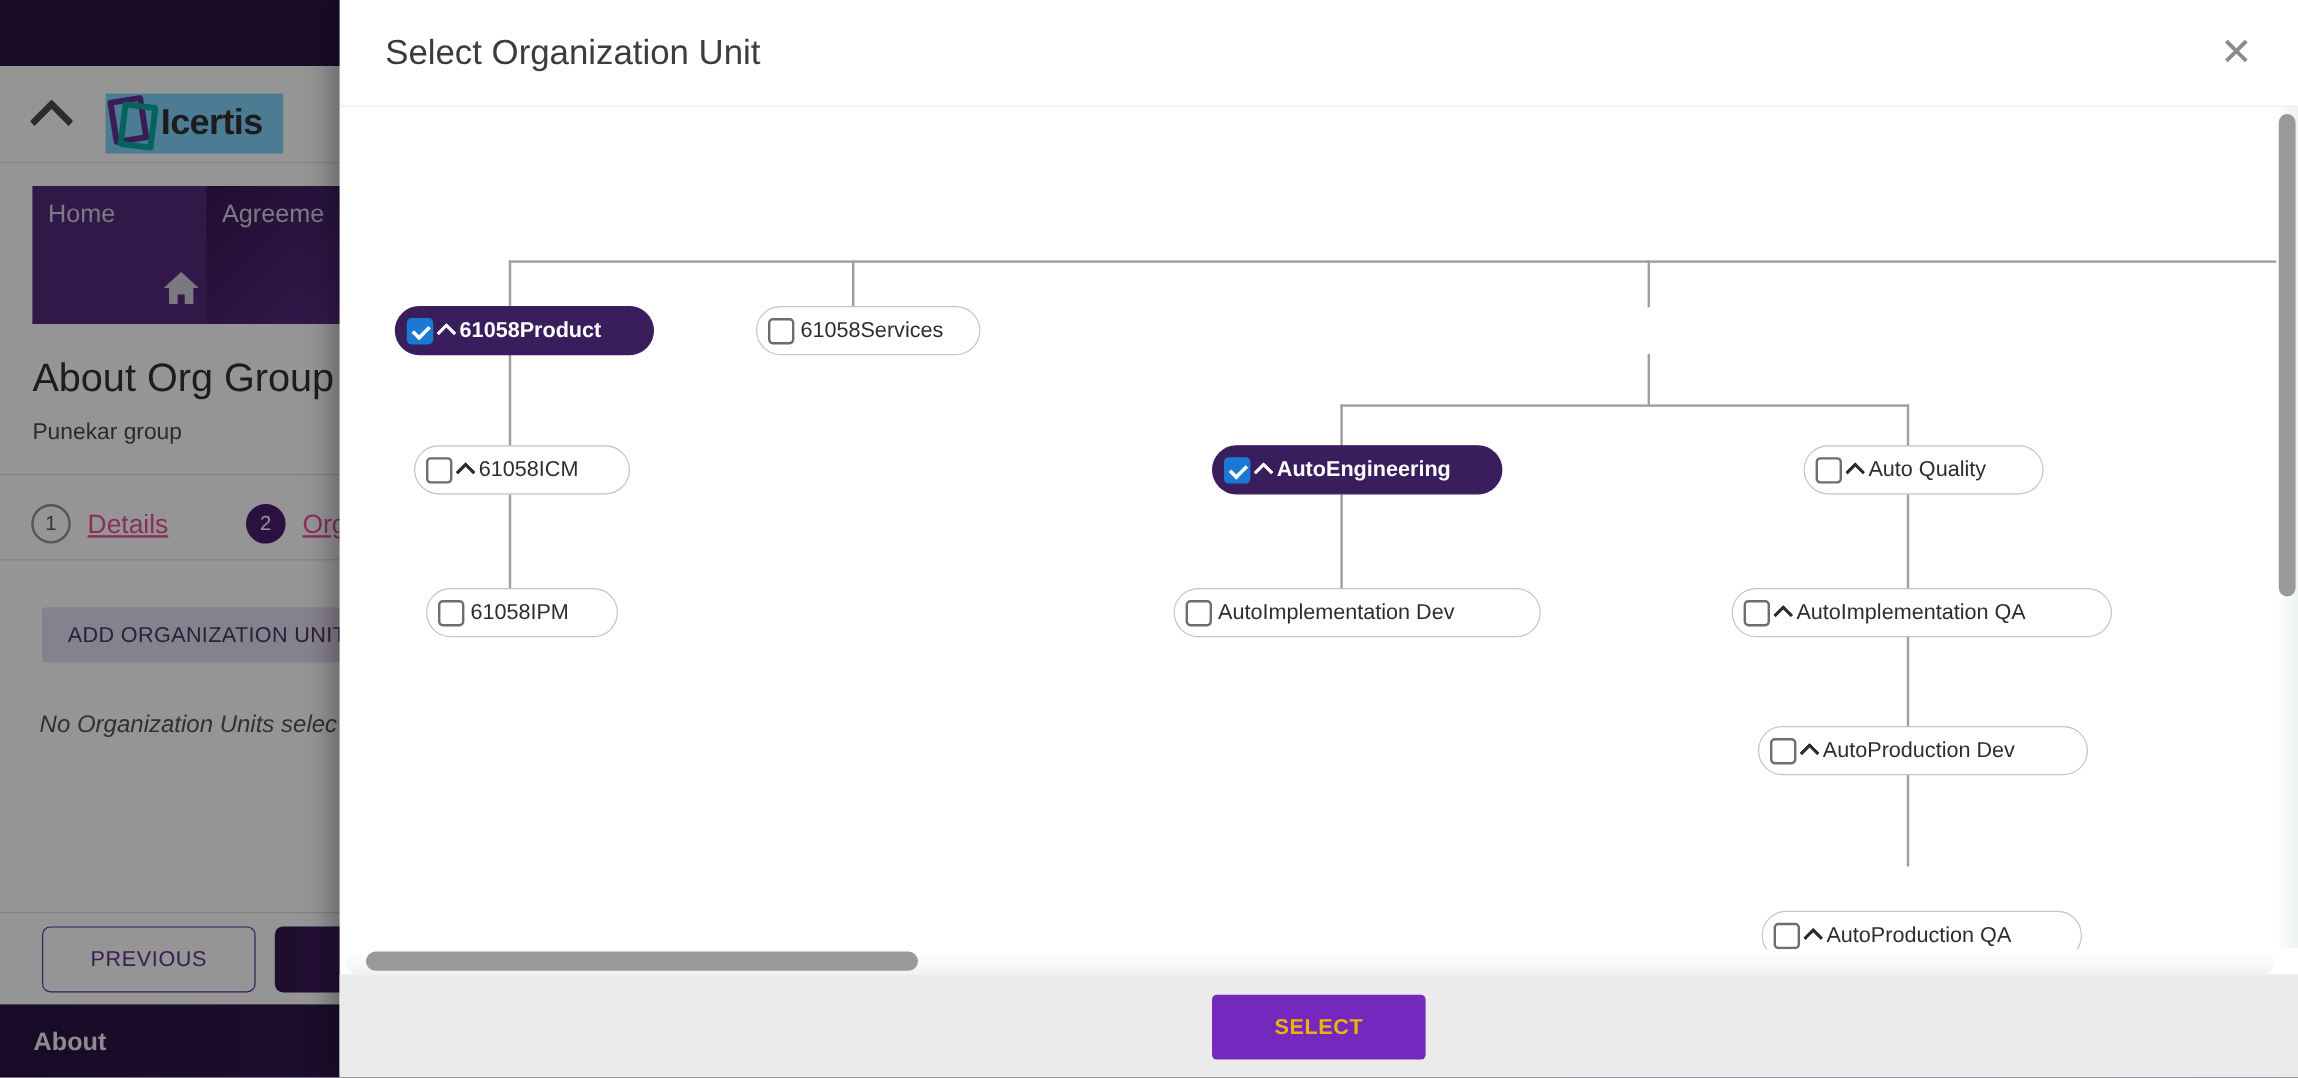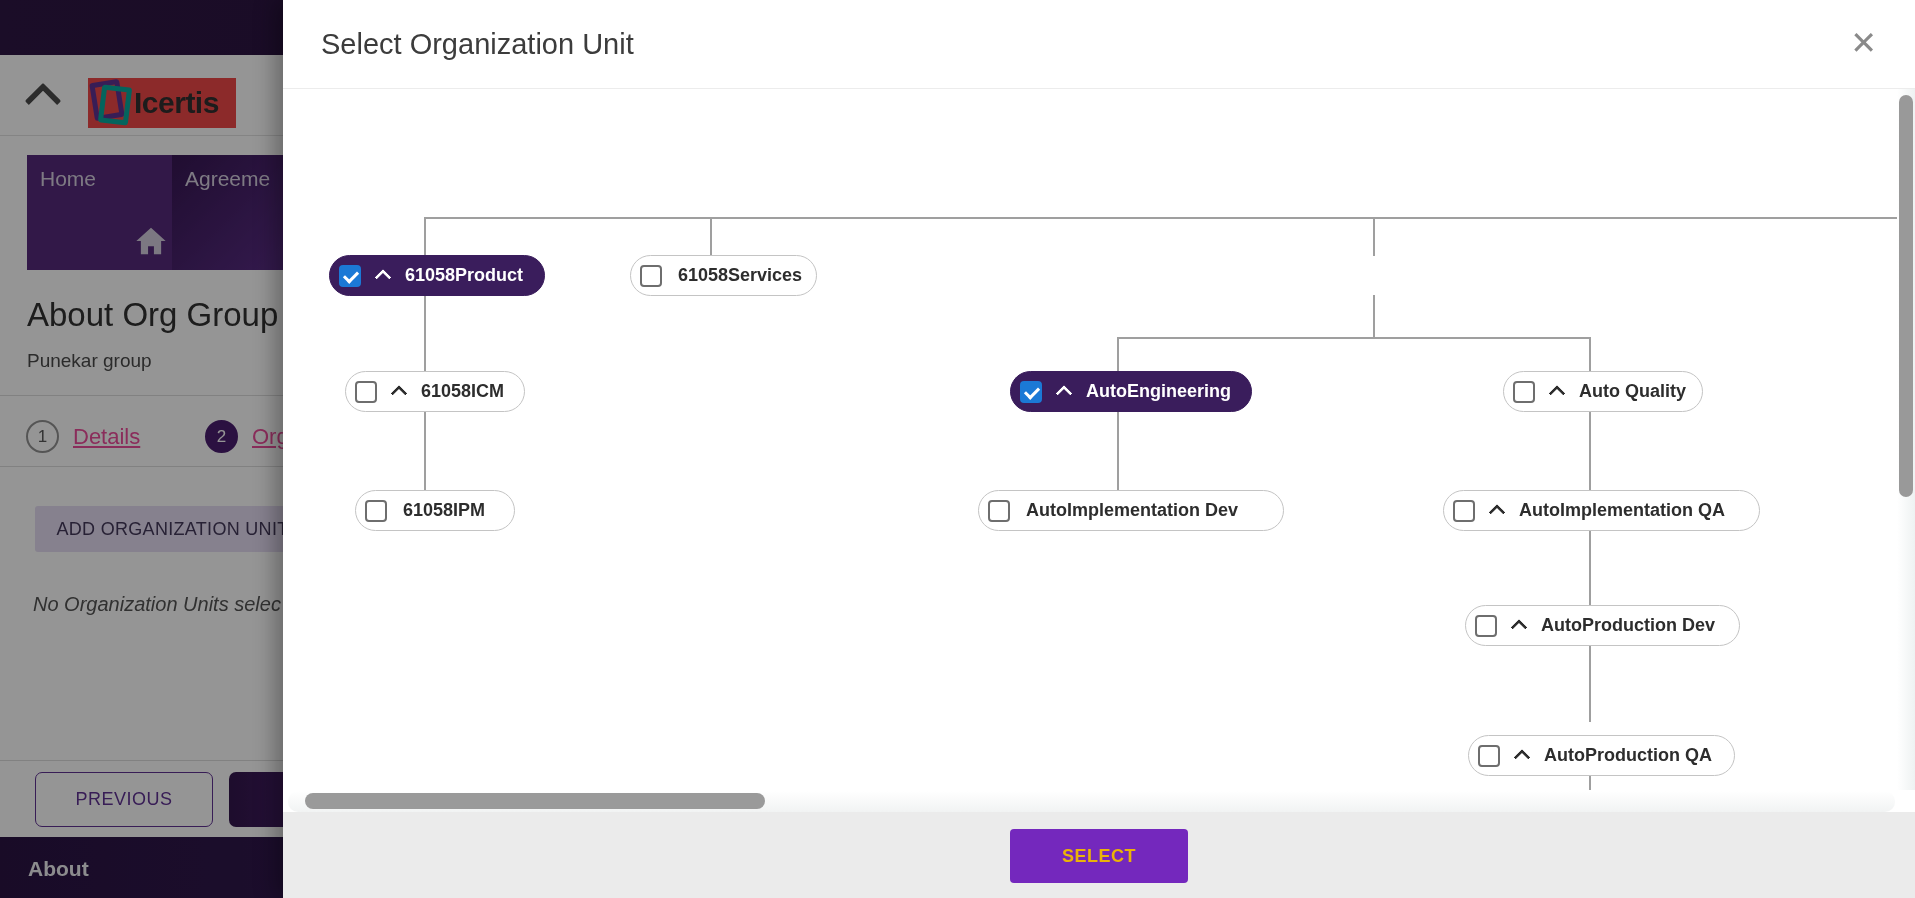--- a/index.html
+++ b/index.html
@@ -8,21 +8,21 @@
 
   
   .bg-page{position:absolute;inset:0;background:#fff;}
   .top-header{position:absolute;left:0;top:0;width:100%;height:55px;
               background:linear-gradient(90deg,#2a1040,#1c0a30);}
   .logo-bar{position:absolute;left:0;top:55px;width:100%;height:80px;background:#fff;
             border-bottom:1px solid #e2e2e2;}
   .collapse-chevron{position:absolute;left:24px;top:24px;width:36px;height:30px;background:none;border:none;cursor:pointer;}
   .collapse-chevron .big-chev{display:block;width:20px;height:20px;margin:8px auto 0;
        border-top:6px solid #474747;border-left:6px solid #474747;transform:rotate(45deg);border-radius:2px;}
-  .logo-chip{position:absolute;left:88px;top:23px;width:148px;height:50px;background:#ef4444;
+  .logo-chip{position:absolute;left:88px;top:23px;width:148px;height:50px;background:#7dd3fc;
              display:flex;align-items:center;}
   .sq{position:absolute;box-sizing:border-box;width:30px;height:38px;border-radius:3px;background:transparent;}
   .sq-purple{border:5px solid #5c2d91;left:4px;top:3px;transform:rotate(-9deg);}
   .sq-teal{border:5px solid #00a99d;left:12px;top:8px;transform:rotate(7deg);}
   .logo-text{margin-left:46px;font-size:30px;font-weight:600;color:#2b2b2b;letter-spacing:-.5px;}
 
   .tile{position:absolute;top:155px;height:115px;color:#d6d0e0;cursor:pointer;}
   .tile-home{left:27px;width:152px;background:#512478;}
   .tile-agree{left:172px;width:152px;background:linear-gradient(135deg,#32114f,#5b2b8a);}
   .tile-label{position:absolute;left:13px;top:12px;font-size:21px;}
@@ -59,26 +59,26 @@
   
   .modal{position:absolute;left:283px;top:0;right:0;bottom:0;background:#fff;
          box-shadow:-8px 0 20px rgba(0,0,0,.30);}
   .modal-title{position:absolute;left:38px;top:28px;font-size:29px;color:#3c3c3c;}
   .modal-close{position:absolute;right:32px;top:26px;background:none;border:none;cursor:pointer;
        font-size:32px;font-weight:700;color:#8a8a8a;line-height:1;font-family:inherit;}
   .modal-divider{position:absolute;left:0;top:88px;width:100%;height:1px;background:#ececec;}
 
   
   .tree{position:absolute;left:-283px;top:0;width:1915px;height:898px;pointer-events:none;}
-  .tree > *{pointer-events:auto;font-weight:bold;}
+  .tree > *{pointer-events:auto;}
   .cl{position:absolute;background:#9f9f9f;}
   .clh{height:2px;} .clv{width:2px;}
 
   .node{position:absolute;box-sizing:border-box;height:41px;border-radius:21px;background:#fff;
-        border:1px solid #c4c4c4;display:flex;align-items:center;gap:16px;padding:0 14px 0 9px;
+        border:1px solid #c4c4c4;display:flex;align-items:center;gap:5px;padding:0 14px 0 9px;
         font-size:18px;color:#2d2d2d;white-space:nowrap;cursor:pointer;}
   .node.selected{background:#3a1d5c;border-color:#3a1d5c;color:#fff;font-weight:600;}
   .cbx{position:relative;box-sizing:border-box;flex:none;width:22px;height:22px;border:2px solid #6e6e6e;
        border-radius:4px;background:#fff;}
   .cbx.checked{background:#1b79d6;border-color:#1b79d6;}
   .cbx.checked::after{content:"";position:absolute;left:3px;top:4px;width:11px;height:6px;
        border-left:3px solid #fff;border-bottom:3px solid #fff;transform:rotate(-45deg);}
   .chev{flex:none;width:9px;height:9px;border-top:3px solid currentColor;border-left:3px solid currentColor;
        transform:rotate(45deg) translate(1px,1px);border-radius:1px;}
 
@@ -211,21 +211,21 @@
         <div class="node" style="left: 1443px; top: 490px; width: 317px;">
           <span class="cbx"></span>
           <span class="chev"></span>
           <span class="nlabel">AutoImplementation QA</span>
         </div>
         <div class="node" style="left: 1465px; top: 605px; width: 275px;">
           <span class="cbx"></span>
           <span class="chev"></span>
           <span class="nlabel">AutoProduction Dev</span>
         </div>
-        <div class="node" style="left: 1468px; top: 735px; width: 267px;">
+        <div class="node" style="left: 1468px; top: 759px; width: 267px;">
           <span class="cbx"></span>
           <span class="chev"></span>
           <span class="nlabel">AutoProduction QA</span>
         </div>
       </div>
 
     <div class="hscroll-track">
       <div class="hscroll-thumb"></div>
     </div>
 

